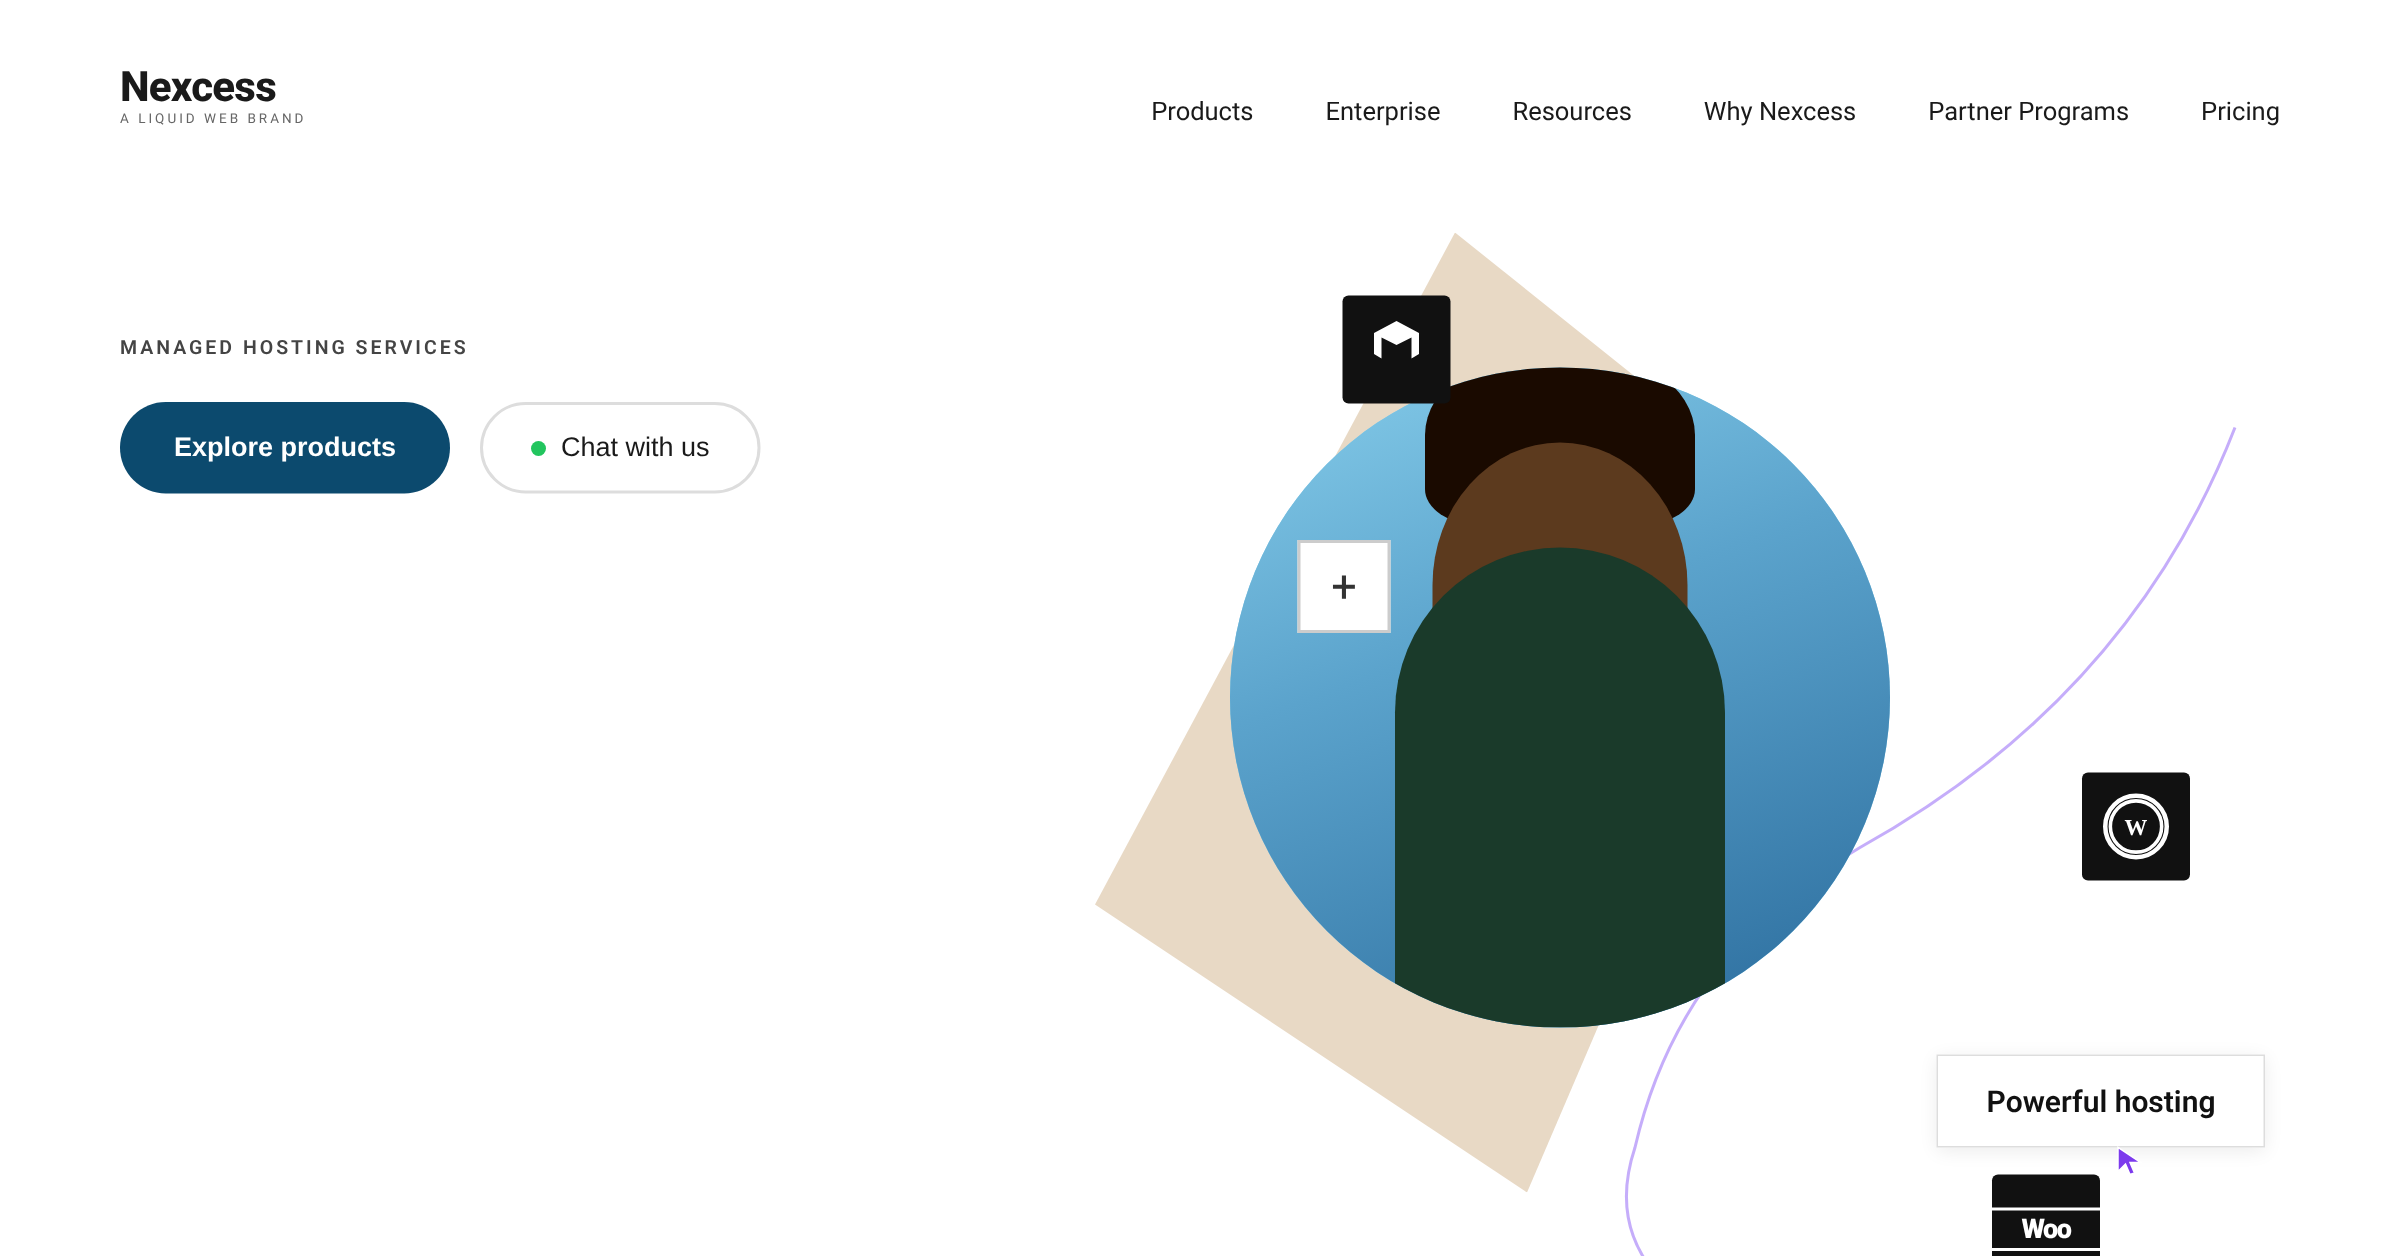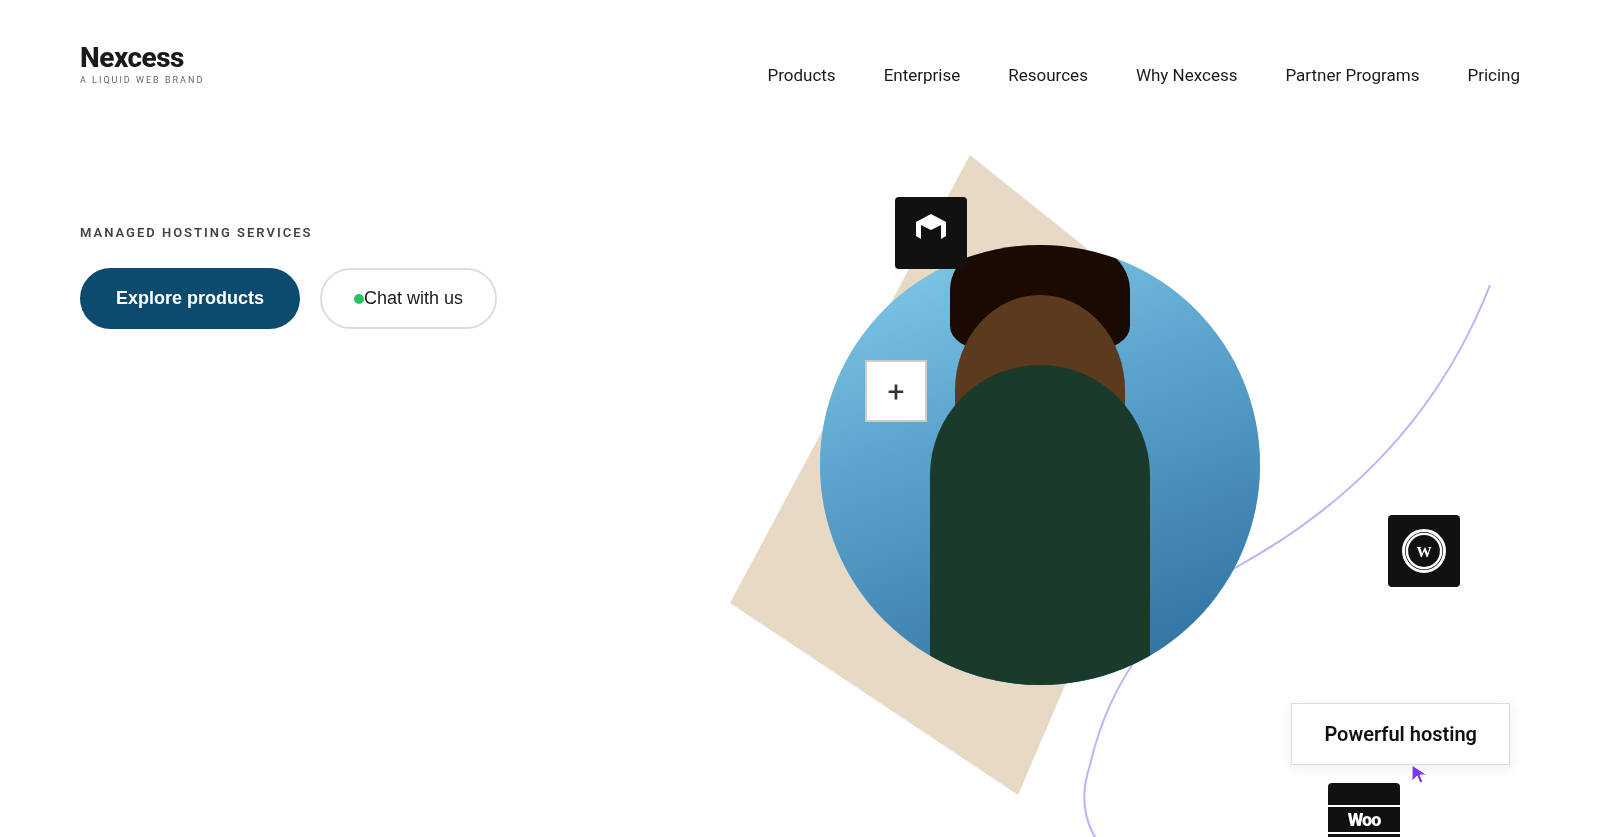--- a/index.html
+++ b/index.html
@@ -127,20 +127,21 @@
       background: #fff;
       color: #1a1a1a;
       border: 2px solid #ddd;
       border-radius: 50px;
       padding: 18px 32px;
       font-size: 18px;
       font-weight: 500;
       cursor: pointer;
       display: flex;
       align-items: center;
+      gap: 10px;
       white-space: nowrap;
     }
 
     .chat-dot {
       width: 10px;
       height: 10px;
       border-radius: 50%;
       background: #22c55e;
       flex-shrink: 0;
     }

